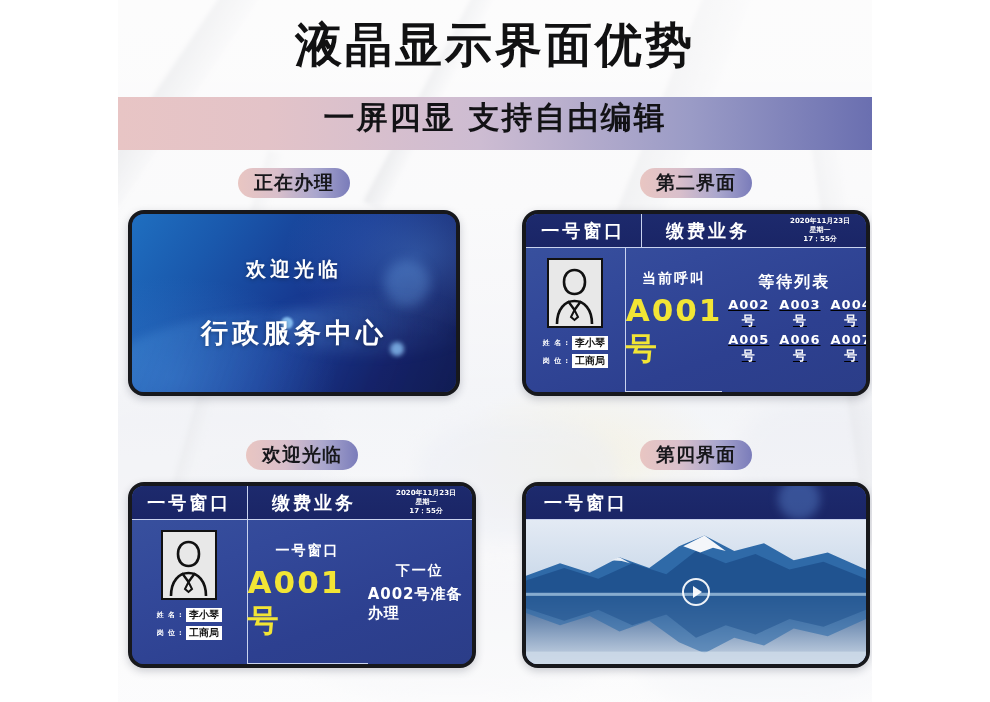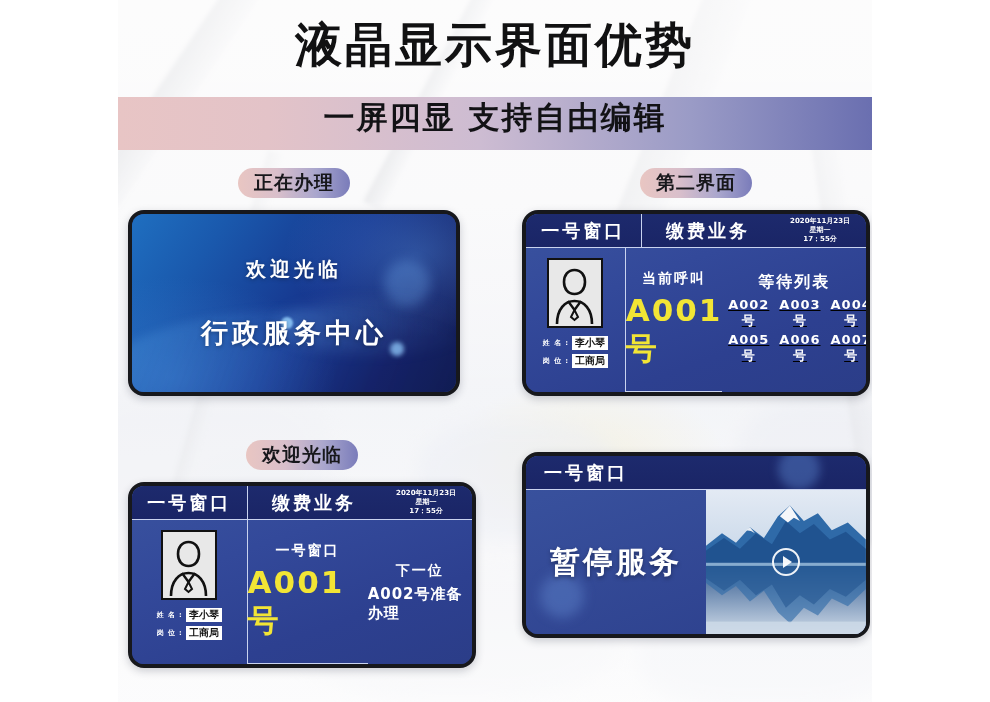--- a/index.html
+++ b/index.html
@@ -336,31 +336,30 @@
                 <div class="q-next-title">下一位</div>
                 <div class="q-next-text">A002号准备办理</div>
               </div>
             </div>
           </div>
         </div>
       </div>
     </div>
 
     <div class="panel" style="left:404px; top:440px; width:348px;">
+      <div class="pill-wrap">
+        <div class="pill">第四界面</div>
+      </div>
       <div class="screen" style="height:186px;">
         <div class="p4">
           <div class="p4-head">
             <div class="glow"></div>
             <div class="p4-window">一号窗口</div>
           </div>
           <div class="p4-body">
-            <div class="p4-left">
-              <div class="glow2"></div>
-              <div class="p4-text">暂停服务</div>
-            </div>
             <div class="p4-video">
               <svg width="100%" height="100%" viewBox="0 0 160 186" preserveAspectRatio="none" aria-hidden="true" style="position:absolute;left:0;top:0;">
                 <defs>
                   <linearGradient id="skyg" x1="0" y1="0" x2="0" y2="1">
                     <stop offset="0" stop-color="#e3eaf4"></stop>
                       <stop offset="1" stop-color="#c6d6e8"></stop>
                   </linearGradient>
                   <linearGradient id="waterg" x1="0" y1="0" x2="0" y2="1">
                     <stop offset="0" stop-color="#31598e"></stop>
                       <stop offset="1" stop-color="#cfdbe9"></stop>

